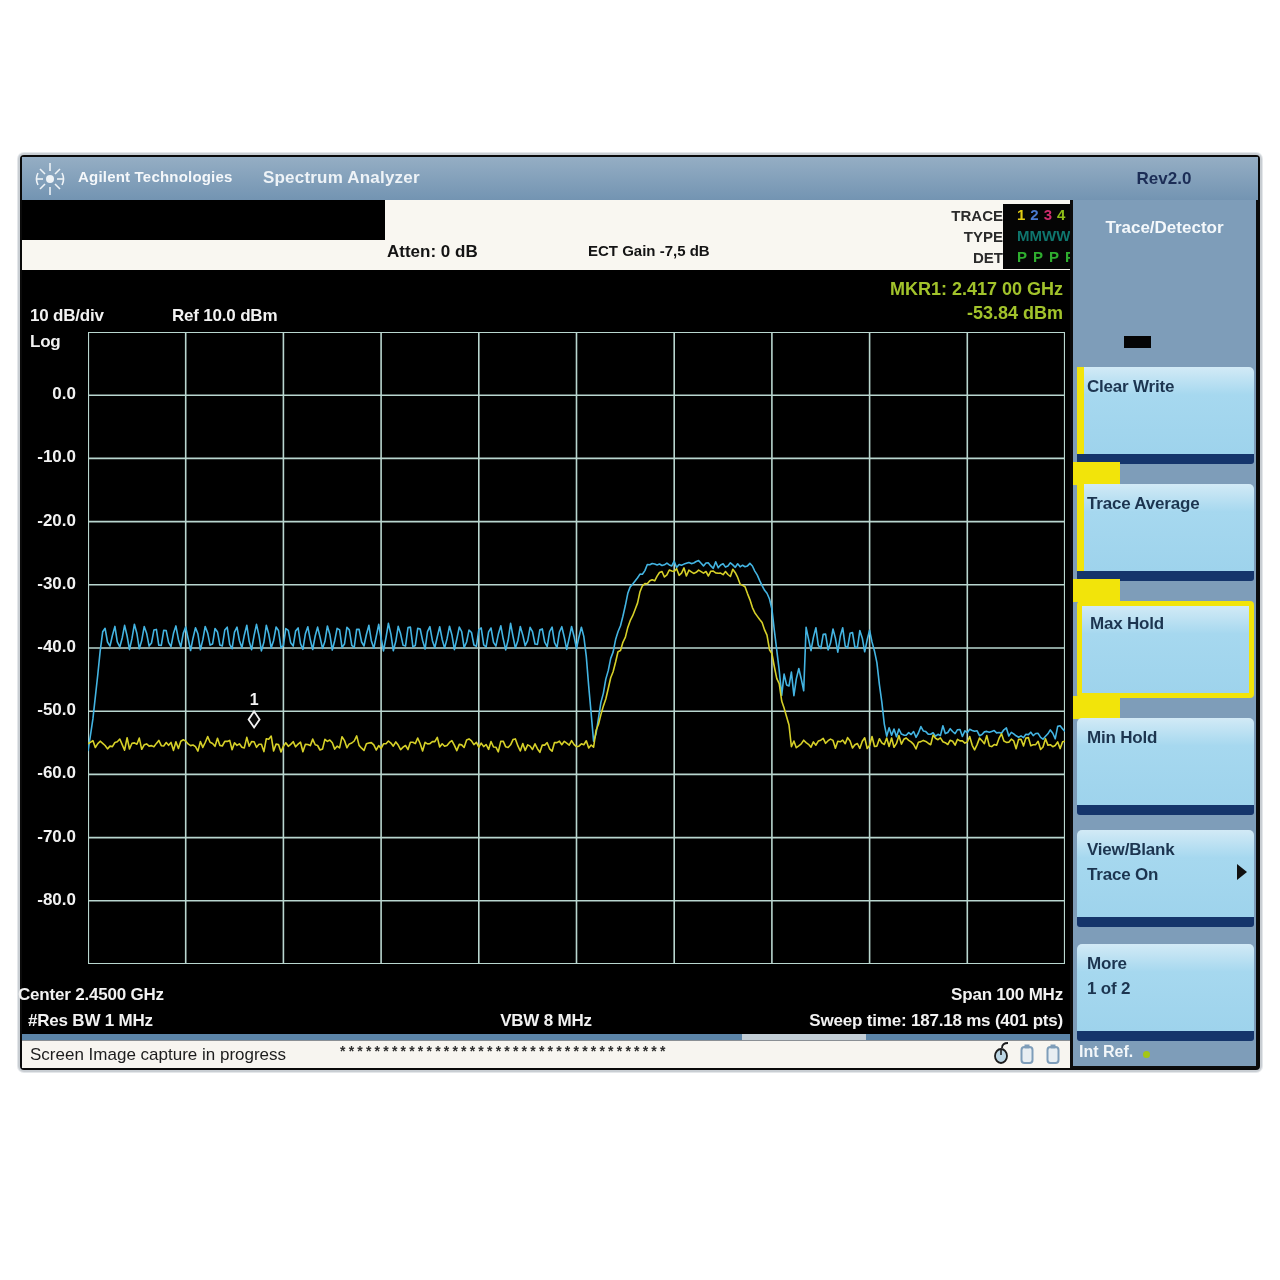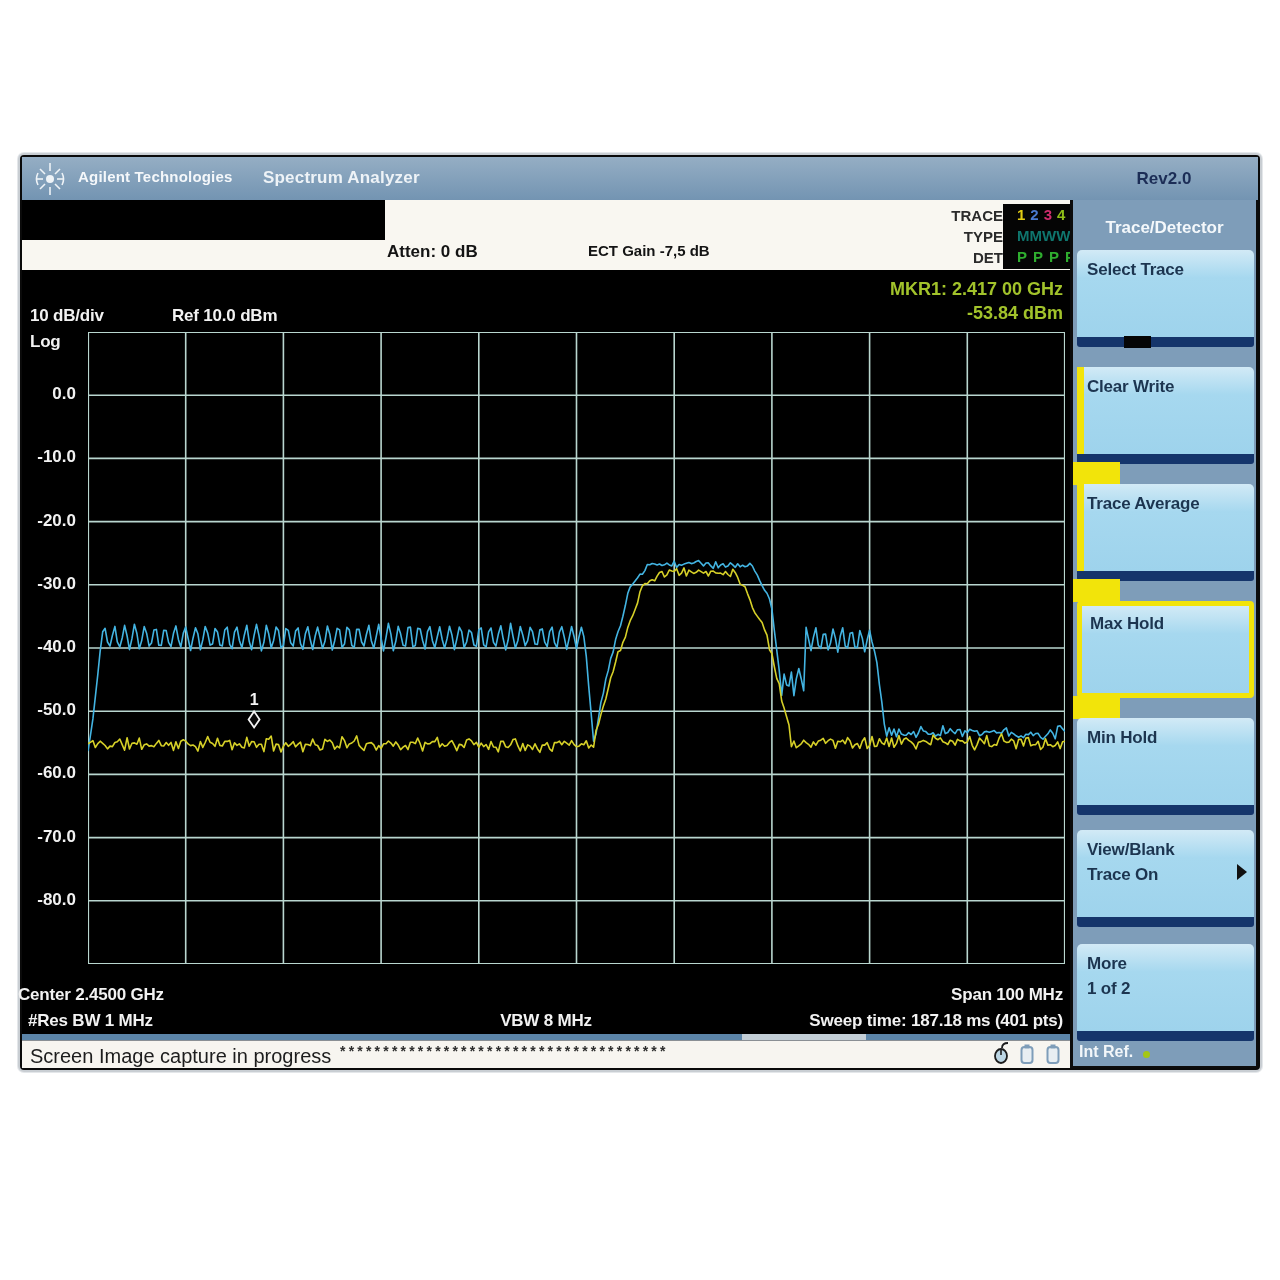--- a/index.html
+++ b/index.html
@@ -57,21 +57,21 @@
   #center-text { left:18px; top:985px; }
   #resbw-text { left:28px; top:1011px; }
   #vbw-text { left:22px; top:1011px; width:1048px; text-align:center; }
   #span-text { left:760px; top:985px; width:303px; text-align:right; }
   #sweep-text { left:660px; top:1011px; width:403px; text-align:right; }
 
   
   #blue-strip { left:22px; top:1034px; width:1048px; height:6px; background:#5b84a8; }
   #blue-strip-light { left:742px; top:1034px; width:124px; height:6px; background:#c3ced6; }
   #status-bar { left:22px; top:1040px; width:1048px; height:28px; background:#f7f5f0; border-top:1px solid #8a8f94; }
-  #status-text { left:30px; top:1045px; color:#1d1d1d; font-size:20px; }
+  #status-text { left:30px; top:1045px; color:#1d1d1d; font-size:17px; }
   #status-asterisks { left:340px; top:1043px; color:#2d2d2d; font-size:14px; font-weight:bold; letter-spacing:3.2px; }
 
   
   #menu-col { left:1070px; top:200px; width:188px; height:868px; background:#7e9db9; border-left:3px solid #0c0c0c; border-right:2px solid #0c0c0c; border-bottom:2px solid #0c0c0c; }
   #menu-title { left:1073px; top:218px; width:183px; text-align:center; color:#f4f8fb; font-size:17px; font-weight:bold; }
 
   .menu-btn { left:1077px; width:177px; height:97px;
     background:linear-gradient(#d2eaf6,#a6d8ef 32%,#9ed3ec);
     border-bottom:10px solid #15356b; border-radius:5px 5px 3px 3px; }
   .menu-btn .lbl { position:absolute; left:10px; top:10px; color:#1c3550; font-size:17px; font-weight:bold; letter-spacing:-.2px; white-space:nowrap; }
@@ -219,23 +219,20 @@
     <rect x="4.5" y="0.5" width="5" height="4" fill="#7e9db9"></rect>
   </svg>
   <svg class="abs" id="usb-icon-2" width="14" height="20" viewBox="0 0 14 20">
     <rect x="1.5" y="3" width="11" height="16" rx="3" fill="#e8eef2" stroke="#7e9db9" stroke-width="2"></rect>
     <rect x="4.5" y="0.5" width="5" height="4" fill="#7e9db9"></rect>
   </svg>
 
   <div class="abs" id="menu-col"></div>
   <div class="abs" id="menu-title">Trace/Detector</div>
 
-  <div class="abs menu-btn" id="btn-select-trace">
-    <span class="lbl">Select Trace</span>
-  </div>
   <div class="abs" id="st-notch"></div>
 
   <div class="abs menu-btn" id="btn-clear-write">
     <div class="ystripe"></div>
     <span class="lbl">Clear Write</span>
   </div>
   <div class="abs ytab" id="ytab-1"></div>
 
   <div class="abs menu-btn" id="btn-trace-average">
     <div class="ystripe"></div>

